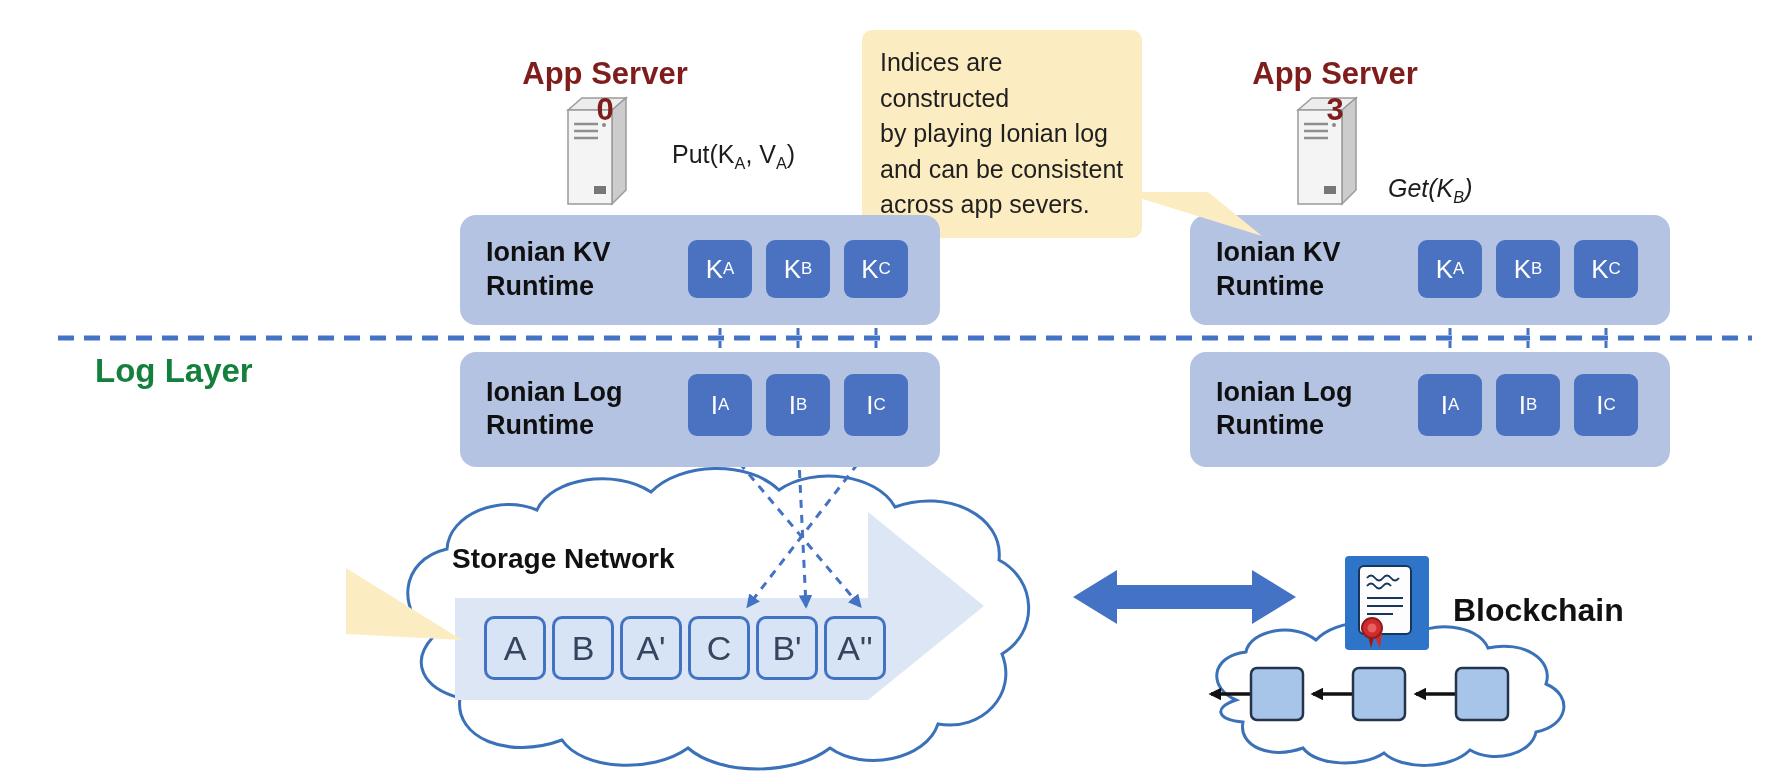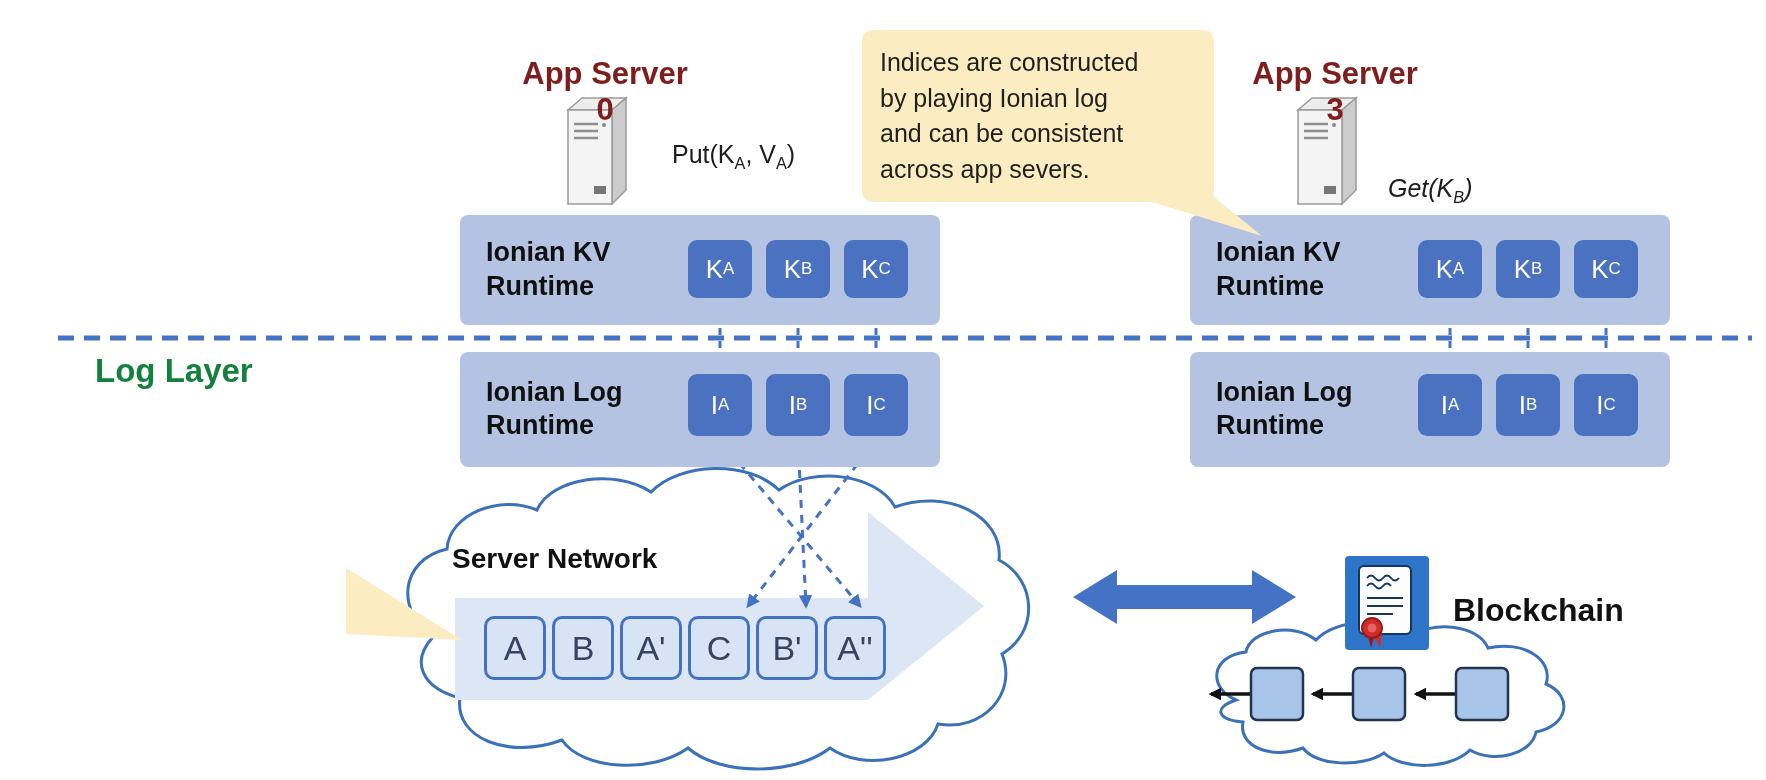--- a/index.html
+++ b/index.html
@@ -12,21 +12,21 @@
 
   .abs { position:absolute; }
   .preline { white-space:pre-line; }
 
   .server-title { font-size:31px; font-weight:bold; color:#7f1d1d; width:190px; text-align:center; }
   .op-label { font-size:25px; color:#1c1c1c; }
   .op-label sub, .chip sub { font-size:0.65em; }
 
   .callout { background:#fcecc2; border-radius:10px; padding:15px 18px; font-size:25px; line-height:1.42; color:#1f1f1f; box-sizing:border-box; }
 
-  .runtime-box { position:absolute; width:480px; background:#b4c3e2; border-radius:8px; }
+  .runtime-box { position:absolute; width:480px; background:#b4c3e2; border-radius:16px; }
   .runtime-label { position:absolute; left:26px; top:50%; transform:translateY(-50%); font-weight:bold; font-size:27px; line-height:1.25; color:#101010; }
   .chip { position:absolute; width:64px; background:#4a72c0; border-radius:9px; color:#ffffff; display:flex; align-items:center; justify-content:center; font-size:26px; }
 
   .log-layer-label { font-size:33px; font-weight:bold; color:#15803d; }
 
   .storage-title { font-size:28px; font-weight:bold; color:#111; }
   .sblock { position:absolute; top:616px; width:62px; height:64px; background:#d6e4f5; border:3px solid #4273c3; border-radius:10px; box-sizing:border-box; display:flex; align-items:center; justify-content:center; font-size:34px; color:#36445f; }
 
   .blockchain-label { font-size:32px; font-weight:bold; color:#111; }
 </style>
@@ -119,21 +119,21 @@
   </svg>
 
   <div class="layer html-layer">
 
     <div class="abs server-title" style="left:510px; top:56px;">App Server 0</div>
     <div class="abs op-label" style="left:672px; top:140px;">Put(K<sub>A</sub>, V<sub>A</sub>)</div>
 
     <div class="abs server-title" style="left:1240px; top:56px;">App Server 3</div>
     <div class="abs op-label" style="left:1388px; top:174px;font-style:italic;">Get(K<sub>B</sub>)</div>
 
-    <div class="abs callout preline" style="left:862px; top:30px; width:352px;">Indices are constructed
+    <div class="abs callout preline" style="left:862px; top:30px; width:280px;">Indices are constructed
 by playing Ionian log
 and can be consistent
 across app severs.</div>
 
     <div class="runtime-box" style="left:460px; top:215px; height:110px;">
       <div class="runtime-label preline">Ionian KV
 Runtime</div>
       <div class="chip" style="left:228px; top:25px; height:58px;">K<sub>A</sub></div>
       <div class="chip" style="left:306px; top:25px; height:58px;">K<sub>B</sub></div>
       <div class="chip" style="left:384px; top:25px; height:58px;">K<sub>C</sub></div>
@@ -159,21 +159,21 @@
 
     <div class="runtime-box" style="left:1190px; top:352px; height:115px;">
       <div class="runtime-label preline">Ionian Log
 Runtime</div>
       <div class="chip" style="left:228px; top:22px; height:62px;">I<sub>A</sub></div>
       <div class="chip" style="left:306px; top:22px; height:62px;">I<sub>B</sub></div>
       <div class="chip" style="left:384px; top:22px; height:62px;">I<sub>C</sub></div>
     </div>
 
 
-    <div class="abs storage-title" style="left:452px; top:543px;">Server Network</div>
+    <div class="abs storage-title" style="left:452px; top:543px;">Storage Network</div>
 
     <div class="sblock" style="left:484px;">A</div>
     <div class="sblock" style="left:552px;">B</div>
     <div class="sblock" style="left:620px;">A'</div>
     <div class="sblock" style="left:688px;">C</div>
     <div class="sblock" style="left:756px;">B'</div>
     <div class="sblock" style="left:824px;">A''</div>
 
     <div class="abs blockchain-label" style="left:1453px; top:592px;">Blockchain</div>
   </div>

